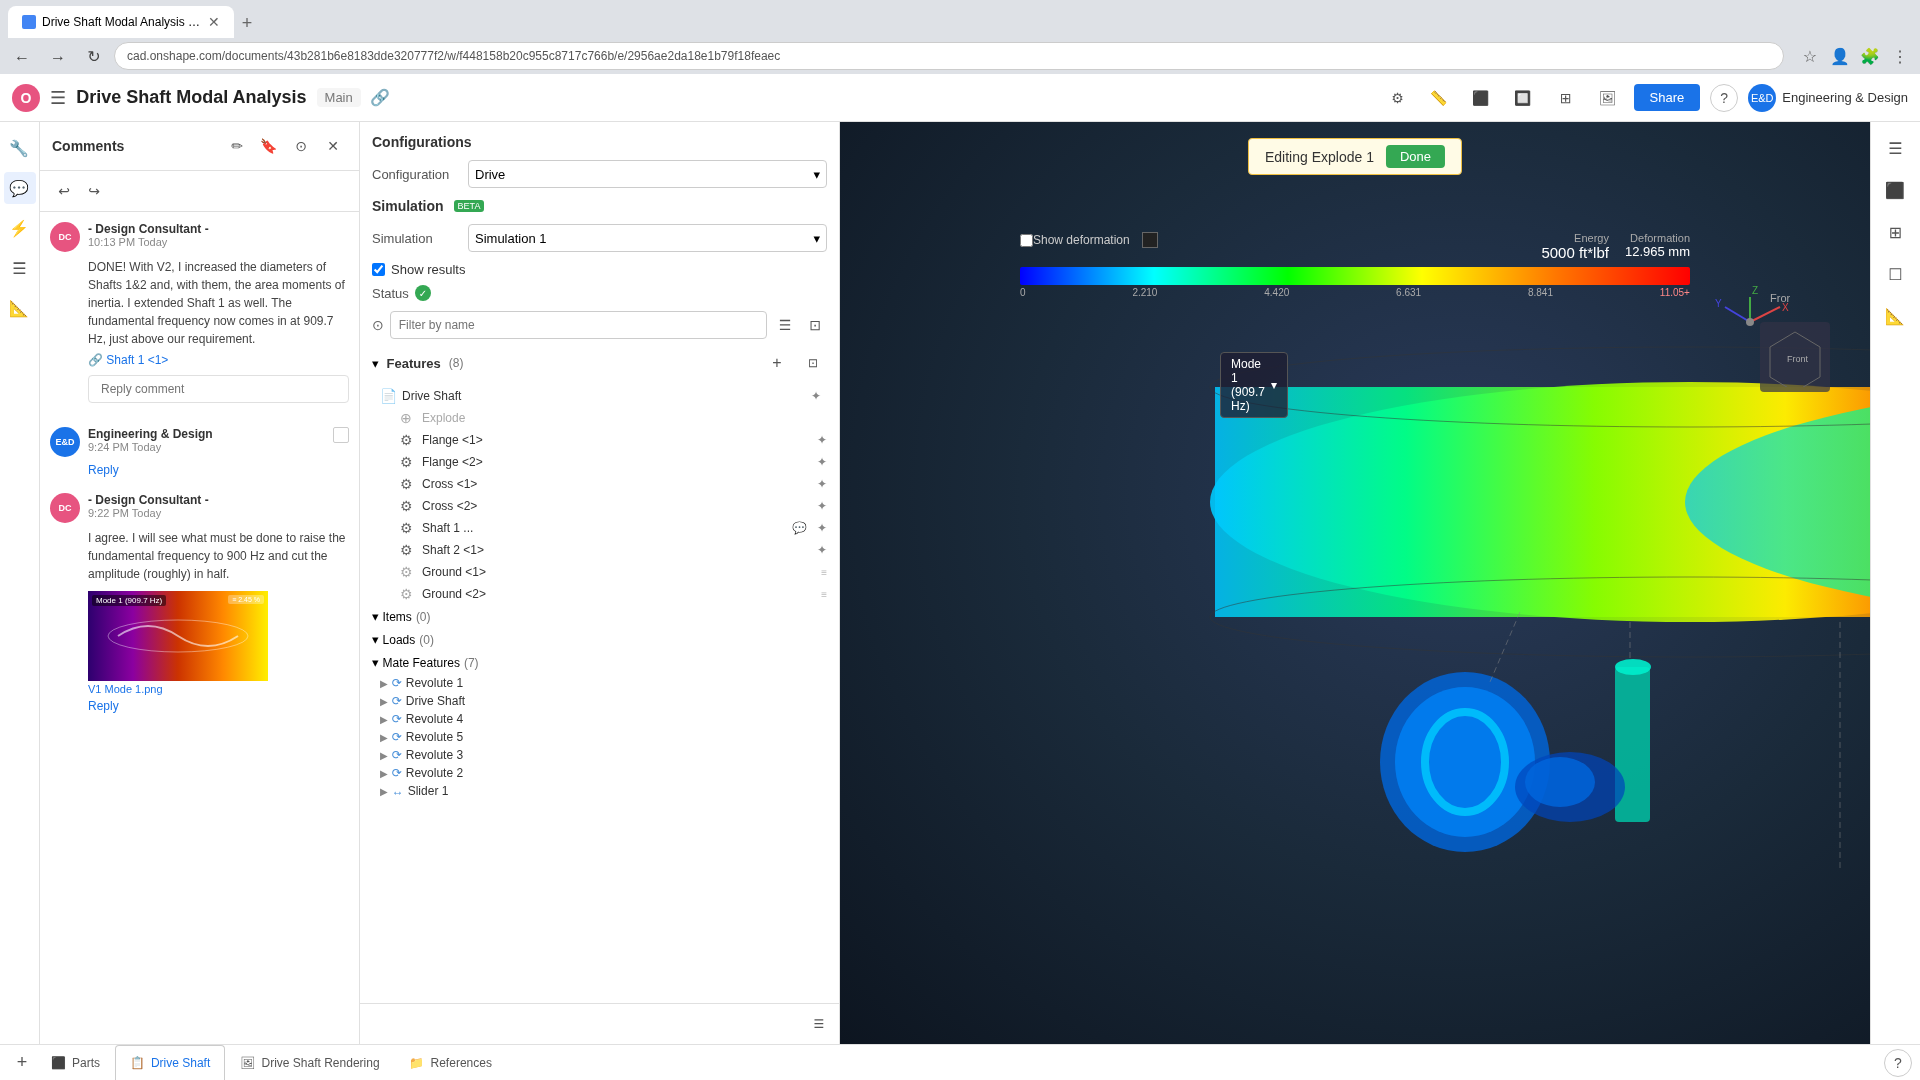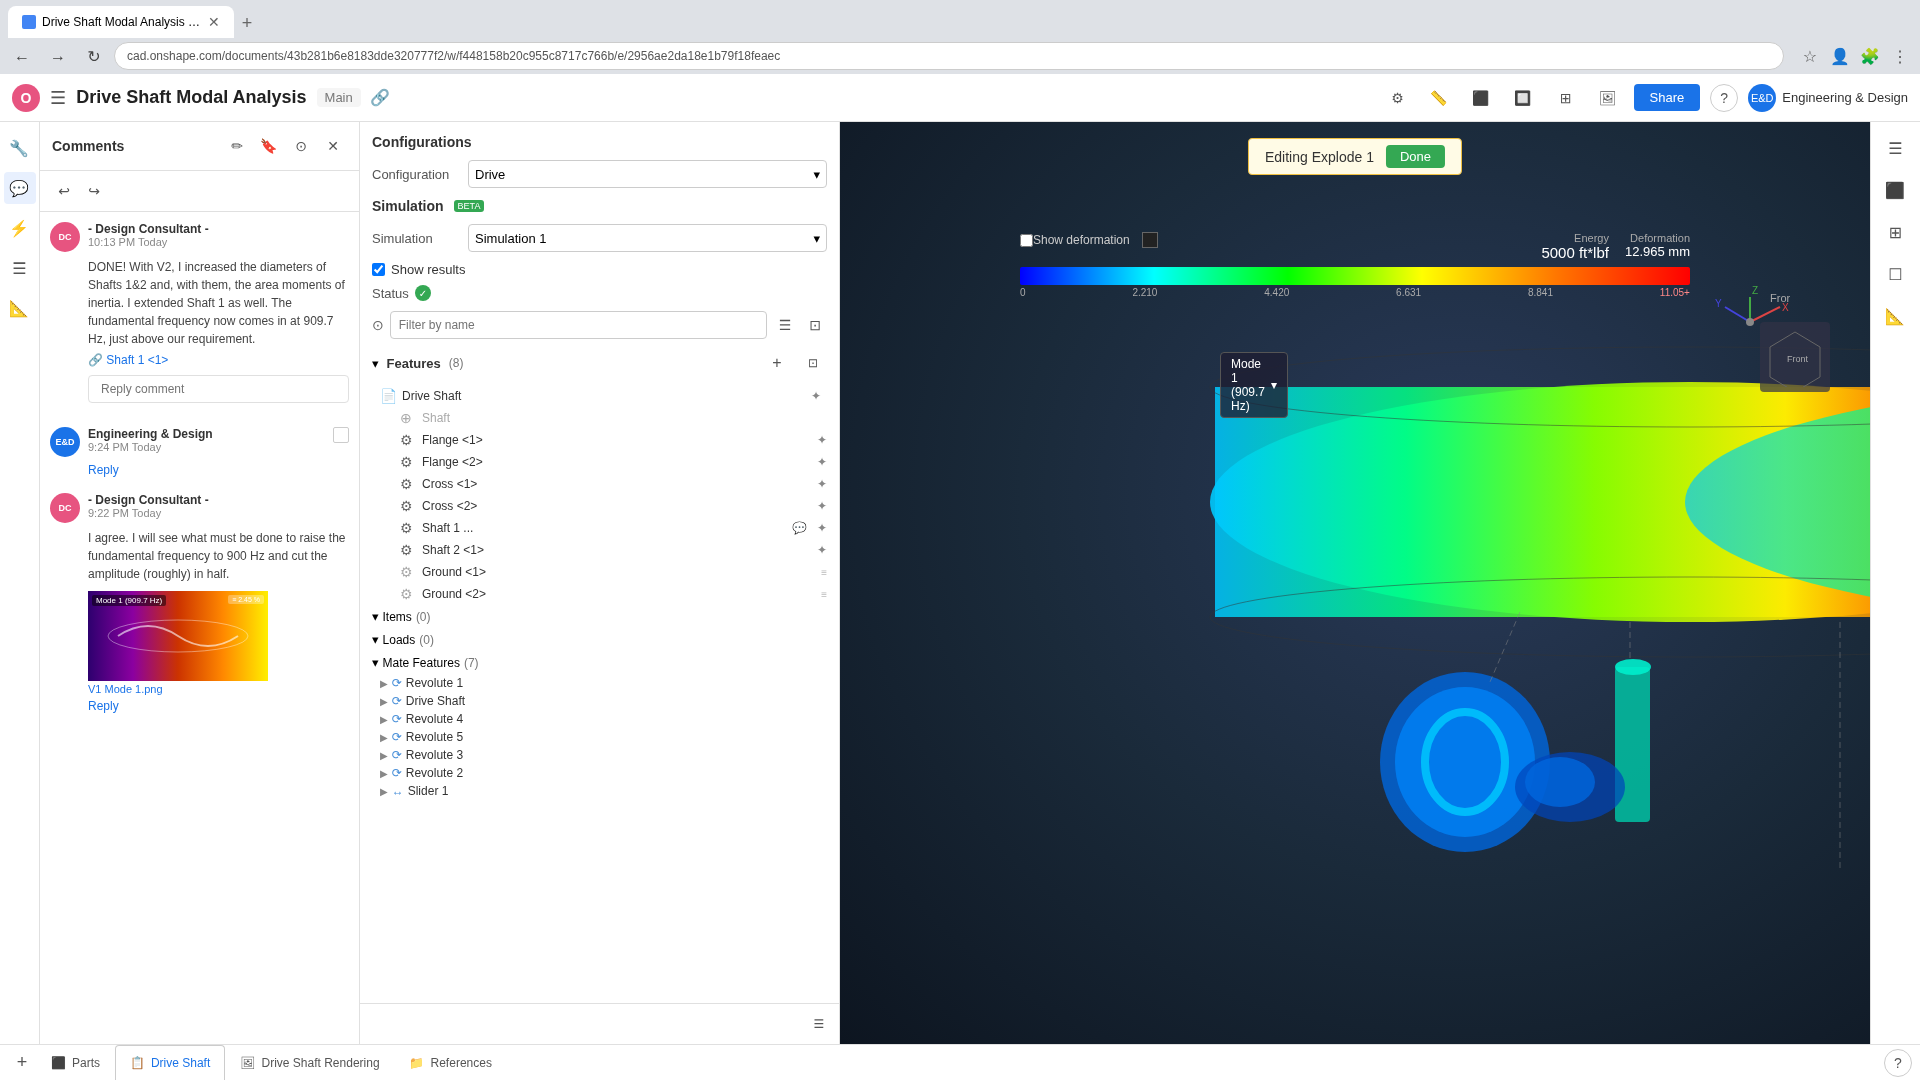--- a/index.html
+++ b/index.html
@@ -320,21 +320,21 @@
         <div>
 
           <div class="instance-row" style="padding-left:8px;">
             <span class="instance-icon">📄</span>
             <span class="instance-name">Drive Shaft</span>
             <span class="instance-icon" style="margin-left:auto; color:#888; font-size:12px;">✦</span>
           </div>
 
           <div class="instance-row" style="padding-left:28px;">
             <span class="instance-icon" style="color:#aaa;">⊕</span>
-            <span class="instance-name" style="color:#aaa;">Shaft</span>
+            <span class="instance-name" style="color:#aaa;">Explode</span>
           </div>
 
           <div class="instance-row" style="padding-left:28px;">
             <span class="instance-icon">⚙</span>
             <span class="instance-name">Flange &lt;1&gt;</span>
             <span style="margin-left:auto; color:#888; font-size:12px;">✦</span>
           </div>
 
           <div class="instance-row" style="padding-left:28px;">
             <span class="instance-icon">⚙</span>

